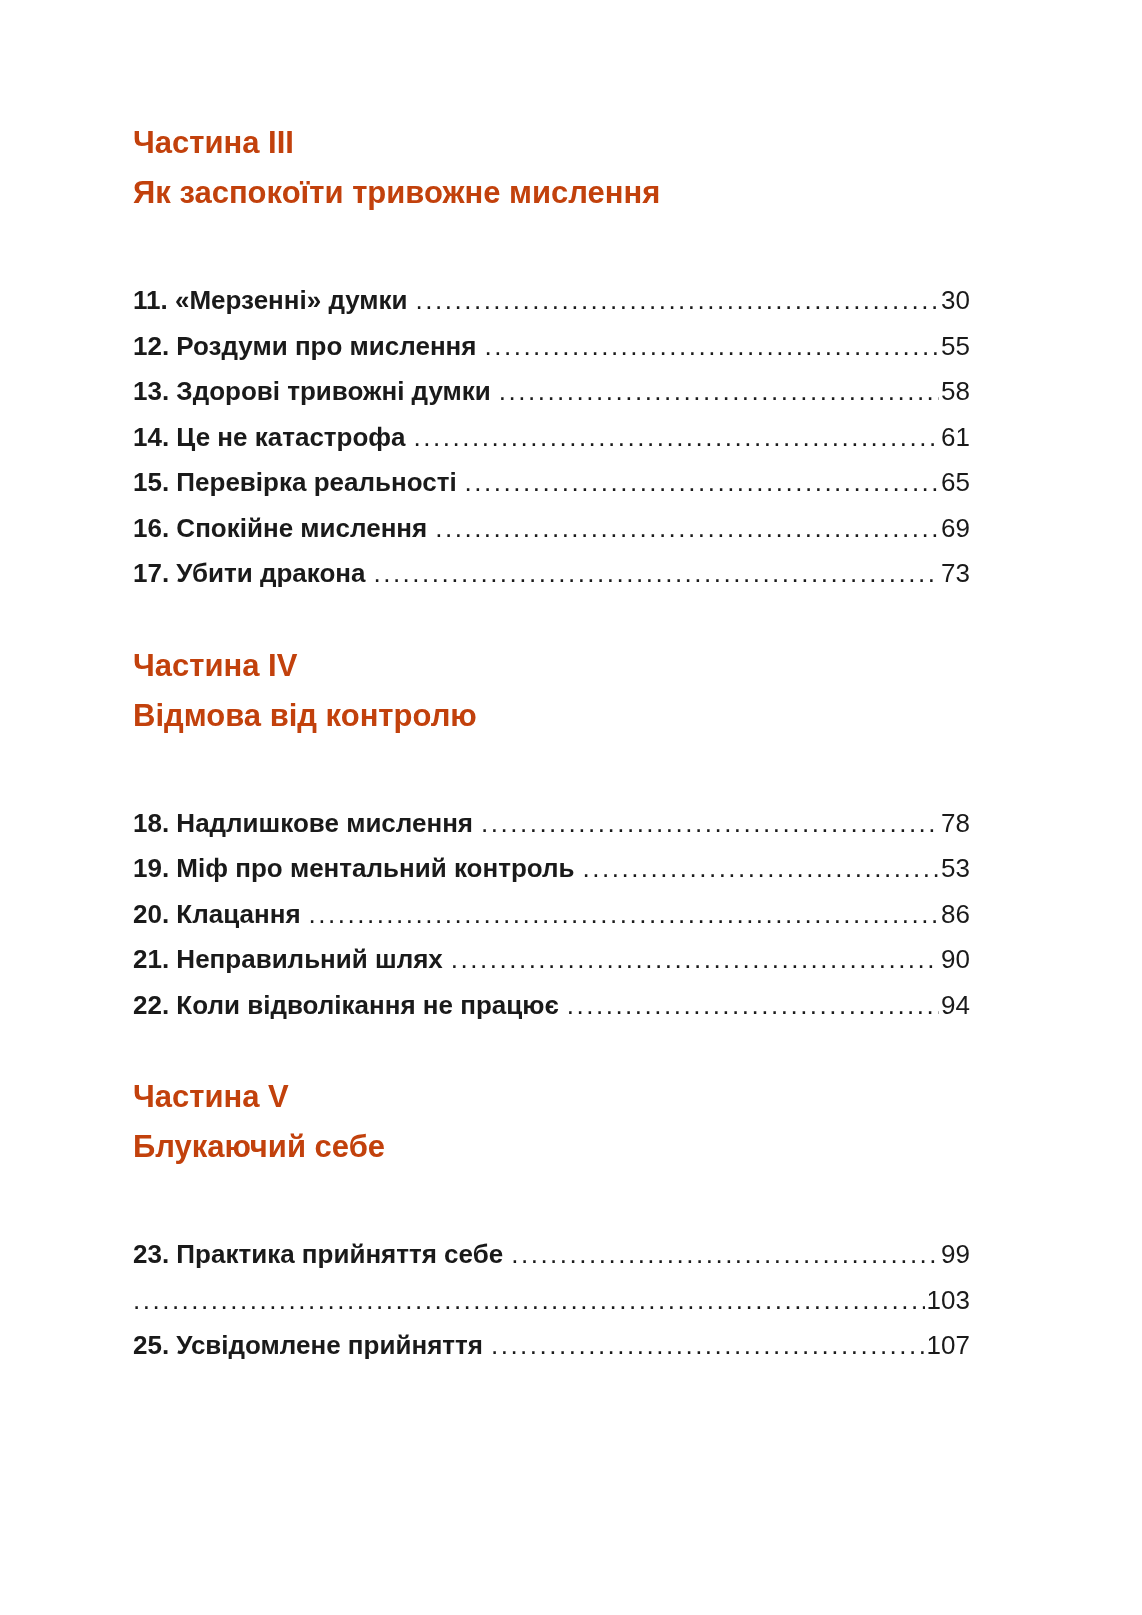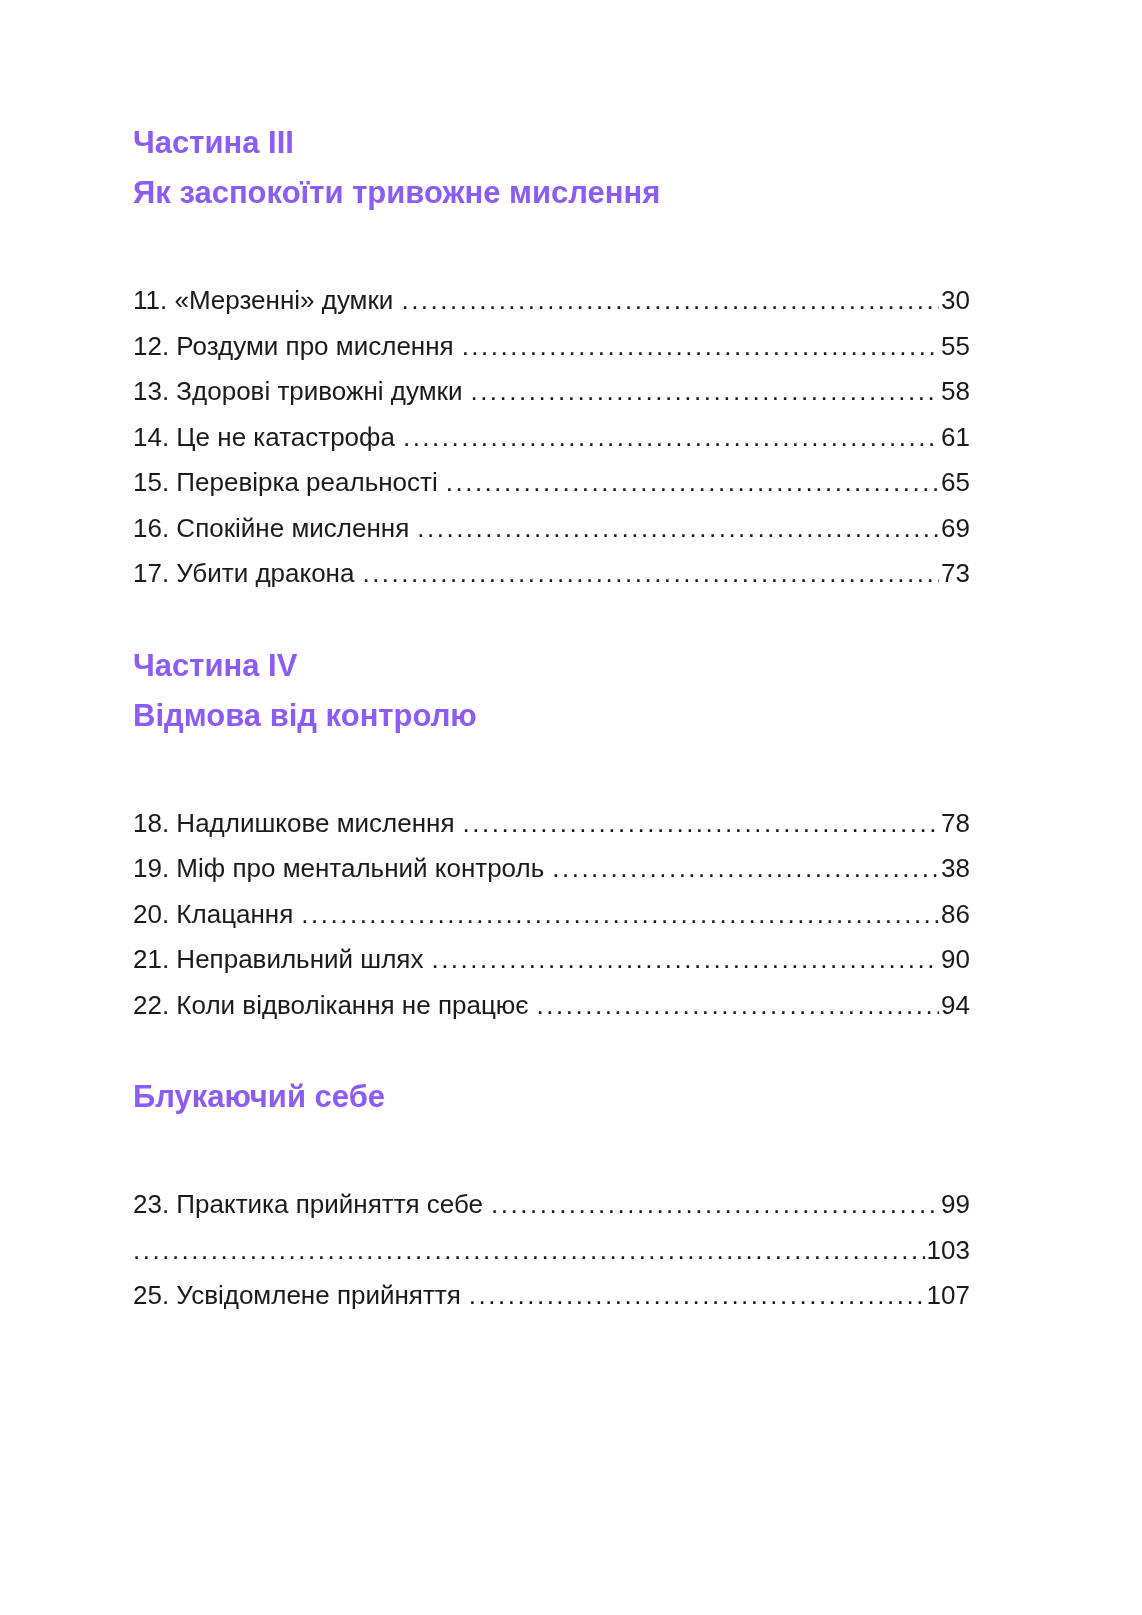--- a/index.html
+++ b/index.html
@@ -22,37 +22,38 @@
     padding: 118px 172px 0 133px;
   }
   .section { margin: 0; }
   .section + .section .part-heading {
     margin-top: 20px;
   }
   .part-heading {
     font-size: 31px;
     line-height: 50px;
     font-weight: bold;
-    color: #8b5cf6;
+    color: #c2410c;
     margin: 0;
   }
   .entries {
     margin-top: 60px;
     margin-bottom: 44px;
   }
   .entry {
     display: flex;
     align-items: baseline;
     font-size: 26px;
     line-height: 45.5px;
     color: #1a1a1a;
   }
   .entry .label {
     white-space: nowrap;
     padding-right: 8px;
+    font-weight: bold;
   }
   .entry .dots {
     flex: 1;
     overflow: hidden;
     white-space: nowrap;
     min-width: 20px;
     color: #1a1a1a;
   }
   .entry .dots::after {
     content: "....................................................................................................................................................................................................................";
@@ -122,21 +123,21 @@
       </div>
       <div class="entries">
         <div class="entry">
           <span class="label">18. Надлишкове мислення</span>
           <span class="dots"></span>
           <span class="page-num">78</span>
         </div>
         <div class="entry">
           <span class="label">19. Міф про ментальний контроль</span>
           <span class="dots"></span>
-          <span class="page-num">38</span>
+          <span class="page-num">53</span>
         </div>
         <div class="entry">
           <span class="label">20. Клацання</span>
           <span class="dots"></span>
           <span class="page-num">86</span>
         </div>
         <div class="entry">
           <span class="label">21. Неправильний шлях</span>
           <span class="dots"></span>
           <span class="page-num">90</span>
@@ -144,20 +145,21 @@
         <div class="entry">
           <span class="label">22. Коли відволікання не працює</span>
           <span class="dots"></span>
           <span class="page-num">94</span>
         </div>
       </div>
     </div>
 
     <div class="section">
       <div class="part-heading">
+        <div>Частина V</div>
         <div>Блукаючий себе</div>
       </div>
       <div class="entries">
         <div class="entry">
           <span class="label">23. Практика прийняття себе</span>
           <span class="dots"></span>
           <span class="page-num">99</span>
         </div>
         <div class="entry">
           <span class="dots"></span>

